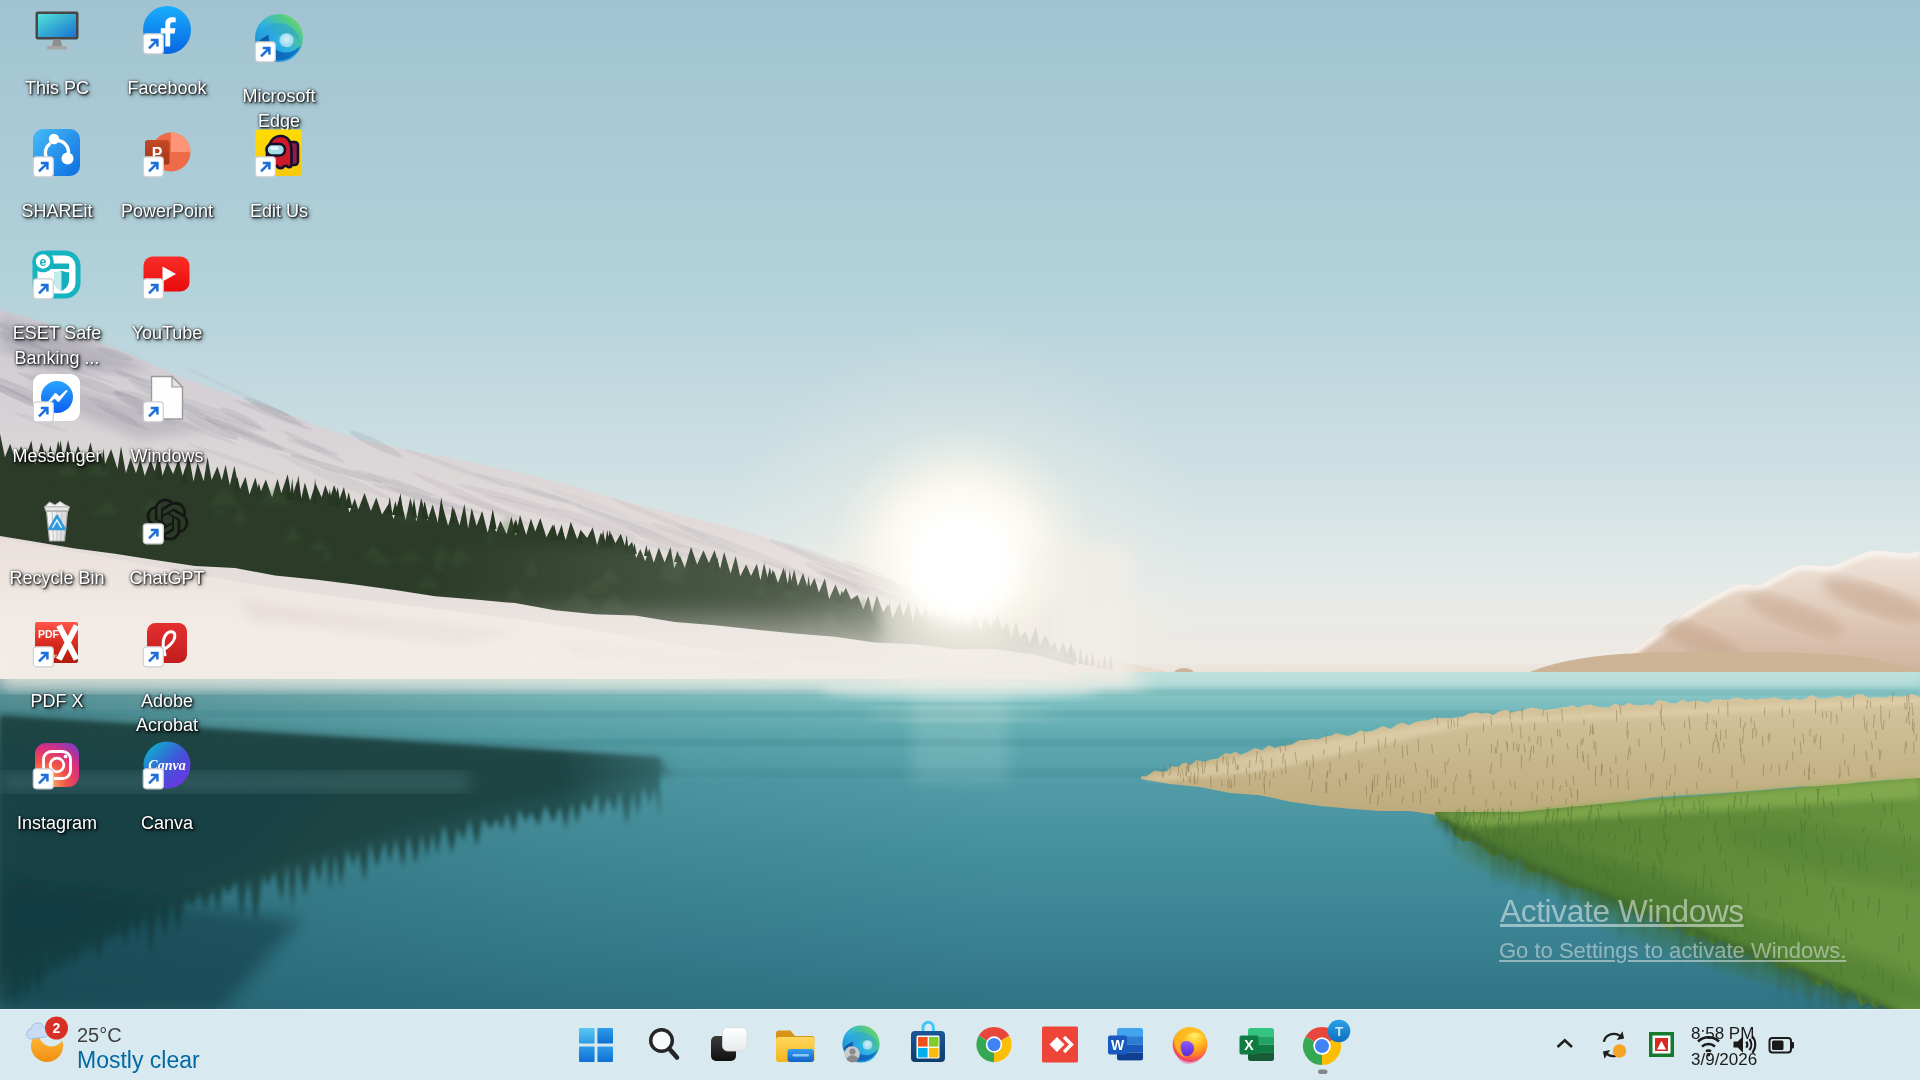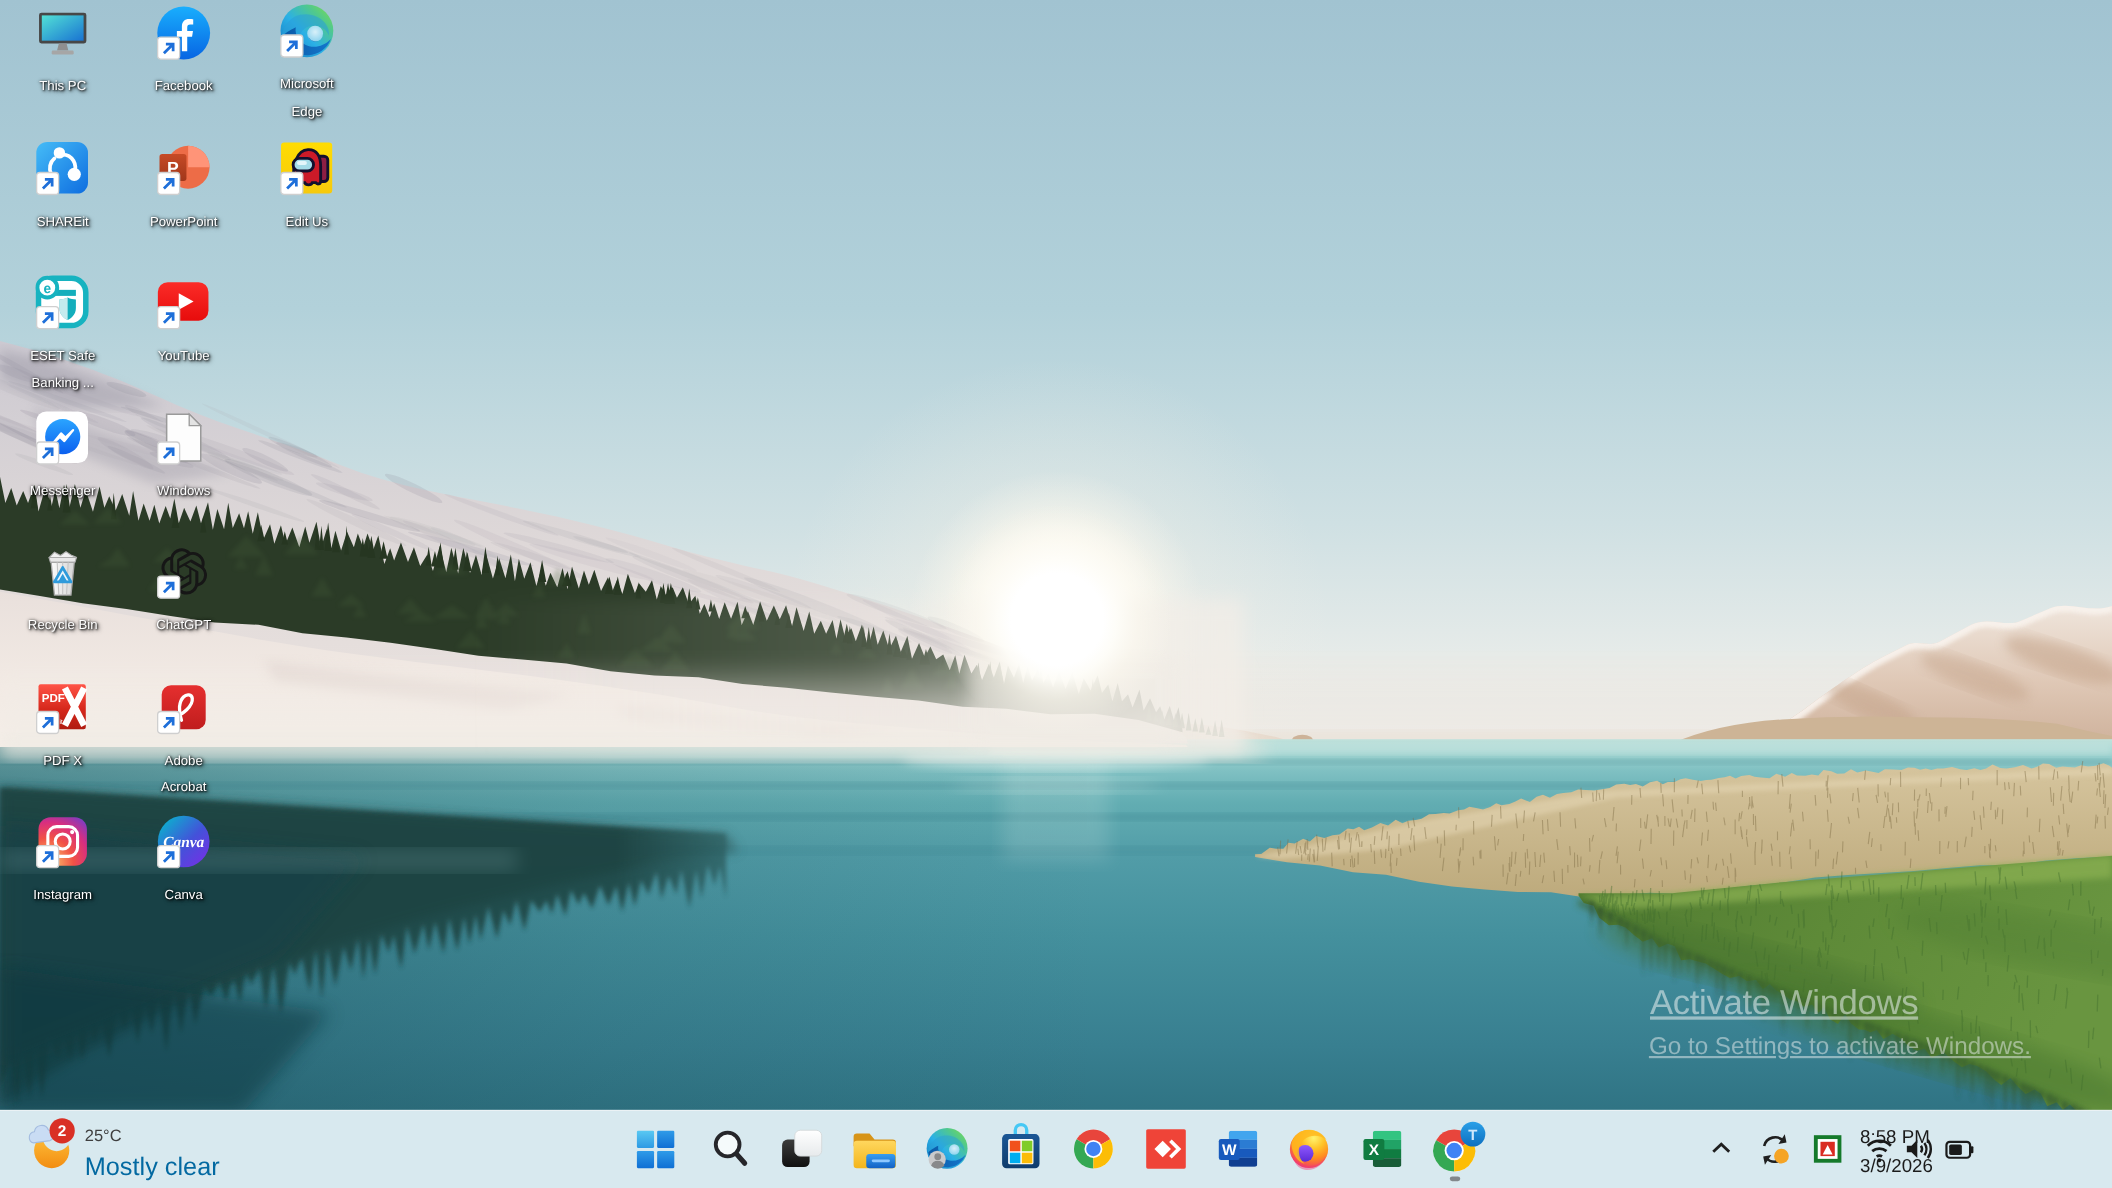--- a/index.html
+++ b/index.html
@@ -1,21 +1,21 @@
 <!DOCTYPE html>
 <html><head><meta charset="utf-8">
 <style>
 * { margin:0; padding:0; box-sizing:border-box; }
 html,body { width:1920px; height:1080px; overflow:hidden; }
 body { font-family:"Liberation Sans", sans-serif; position:relative; background:#aecfdb; }
 #wall { position:absolute; left:0; top:0; }
 .wm { position:absolute; color:rgba(235,240,240,0.55); font-weight:400;text-decoration:underline; }
 .dicon { position:absolute; width:110px; text-align:center; }
 .dicon svg { display:block; margin:0 auto; }
-.dlab { margin-top:11px; font-size:12px; line-height:24.5px; color:#fff;
+.dlab { margin-top:21px; font-size:18px; line-height:24.5px; color:#fff;
   text-shadow:1px 1px 2px rgba(0,0,0,0.95), 0 0 3px rgba(0,0,0,0.7), 2px 2px 4px rgba(0,0,0,0.55); }
 #taskbar { position:absolute; left:0; top:1009px; width:1920px; height:71px;
   background:#d8e9ef; border-top:1px solid #ebf2f5; }
 #tbsvg { position:absolute; left:0; top:1009px; }
 .tbtxt { position:absolute; color:#3c3c3c; }
 </style></head>
 <body>
 
 <svg id="wall" width="1920" height="1080" viewBox="0 0 1920 1080">
 <defs>
@@ -355,21 +355,21 @@
     <svg width="50" height="50" viewBox="0 0 50 50">
       <circle cx="25" cy="25" r="24" fill="url(#gfb)"></circle>
 <path d="M28.2 41.5 V28.4 h4.4 l0.85,-5.2 h-5.25 v-3.3 c0,-1.55 0.65,-2.7 2.7,-2.7 h2.75 v-4.65 c-0.85,-0.12 -2.3,-0.22 -3.75,-0.22 -3.95,0 -6.55,2.3 -6.55,6.85 v4.02 h-4.55 v5.2 h4.55 v13.1 z" fill="#fff"></path>
       <g>
         <rect x="1.3" y="28.8" width="20" height="20" rx="3" fill="#fff" stroke="#cfcfcf" stroke-width="1.2"></rect>
         <path d="M7 43.4 L14.8 35.6 M8.8 35 H15.4 V41.6" stroke="#1e6fd9" stroke-width="2.5" fill="none"></path>
       </g>
     </svg>
     <div class="dlab">Facebook</div>
   </div>
-<div class="dicon" style="left:224px;top:3px">
+<div class="dicon" style="left:224px;top:13px">
     <svg width="50" height="50" viewBox="0 0 50 50">
       <circle cx="25" cy="25" r="24" fill="url(#eg1)"></circle>
 <path d="M2.5,28 C4,20 10,12.5 19,10.5 C28,8.5 37,12 41.5,18 C44.5,22 45.5,26 45,29.5 C43,24 37.5,20.5 31.5,20.5 C23.5,20.5 18,26 18,33 C18,37.5 20,41 23,43.5 C13,42.5 4.5,36.5 2.5,28 Z" fill="#2a9fd8" opacity="0.55"></path>
 <path d="M3,30 C5.5,40.5 15,47.8 26.5,47.2 C35,46.8 43.5,41.5 46.8,32.5 C41,38.5 33.5,40.8 27,39 C18.5,36.7 13.8,29.5 14.8,21.8 C9.5,24.5 4.5,27.5 3,30 Z" fill="url(#eg2)"></path>
 <circle cx="32.5" cy="27.5" r="7.2" fill="url(#eg3)"></circle>
 <path d="M25.8,29.5 a7.2,7.2 0 0 0 9.5,5 a9,9 0 0 1 -9.5,-5 z" fill="#0d5fae" opacity="0.7"></path>
       <g>
         <rect x="1.3" y="28.8" width="20" height="20" rx="3" fill="#fff" stroke="#cfcfcf" stroke-width="1.2"></rect>
         <path d="M7 43.4 L14.8 35.6 M8.8 35 H15.4 V41.6" stroke="#1e6fd9" stroke-width="2.5" fill="none"></path>
       </g>
@@ -704,15 +704,15 @@
 <path d="M1706,1051.3 a5,5 0 0 1 5,0" stroke="#1a1a1a" stroke-width="2.5" fill="none"></path>
 <circle cx="1708.5" cy="1054.8" r="1.8" fill="#1a1a1a"></circle>
 
 <path d="M1733.5,1041.5 h4.2 l5.3,-5.3 v16.6 l-5.3,-5.3 h-4.2 z" fill="#1a1a1a"></path>
 <path d="M1746.3,1041.6 a5.2,5.2 0 0 1 0,6 M1749.4,1039 a9.3,9.3 0 0 1 0,11.2 M1752.5,1036.4 a13.4,13.4 0 0 1 0,16.4" stroke="#1a1a1a" stroke-width="2.2" fill="none"></path>
 
 <rect x="1769.5" y="1038" width="21.5" height="14.5" rx="3" stroke="#1a1a1a" stroke-width="2" fill="none"></rect>
 <rect x="1772" y="1040.5" width="11.5" height="9.5" rx="1.5" fill="#1a1a1a"></rect>
 <rect x="1791.5" y="1042" width="2.5" height="6.5" rx="1" fill="#1a1a1a"></rect>
 </svg>
-<div class="tbtxt" style="left:77px;top:1023.5px;font-size:15px;color:#3f3f3f">25°C</div>
+<div class="tbtxt" style="left:77px;top:1023.5px;font-size:20px;color:#3f3f3f">25°C</div>
 <div class="tbtxt" style="left:77px;top:1047px;font-size:23px;color:#0369a1">Mostly clear</div>
 <div class="tbtxt" style="left:1691px;top:1024px;width:200px;text-align:left;font-size:17px;color:#1b1b1b">8:58&nbsp;PM</div>
 <div class="tbtxt" style="left:1691px;top:1049.5px;width:200px;text-align:left;font-size:17px;color:#1b1b1b">3/9/2026</div>
 </body></html>

